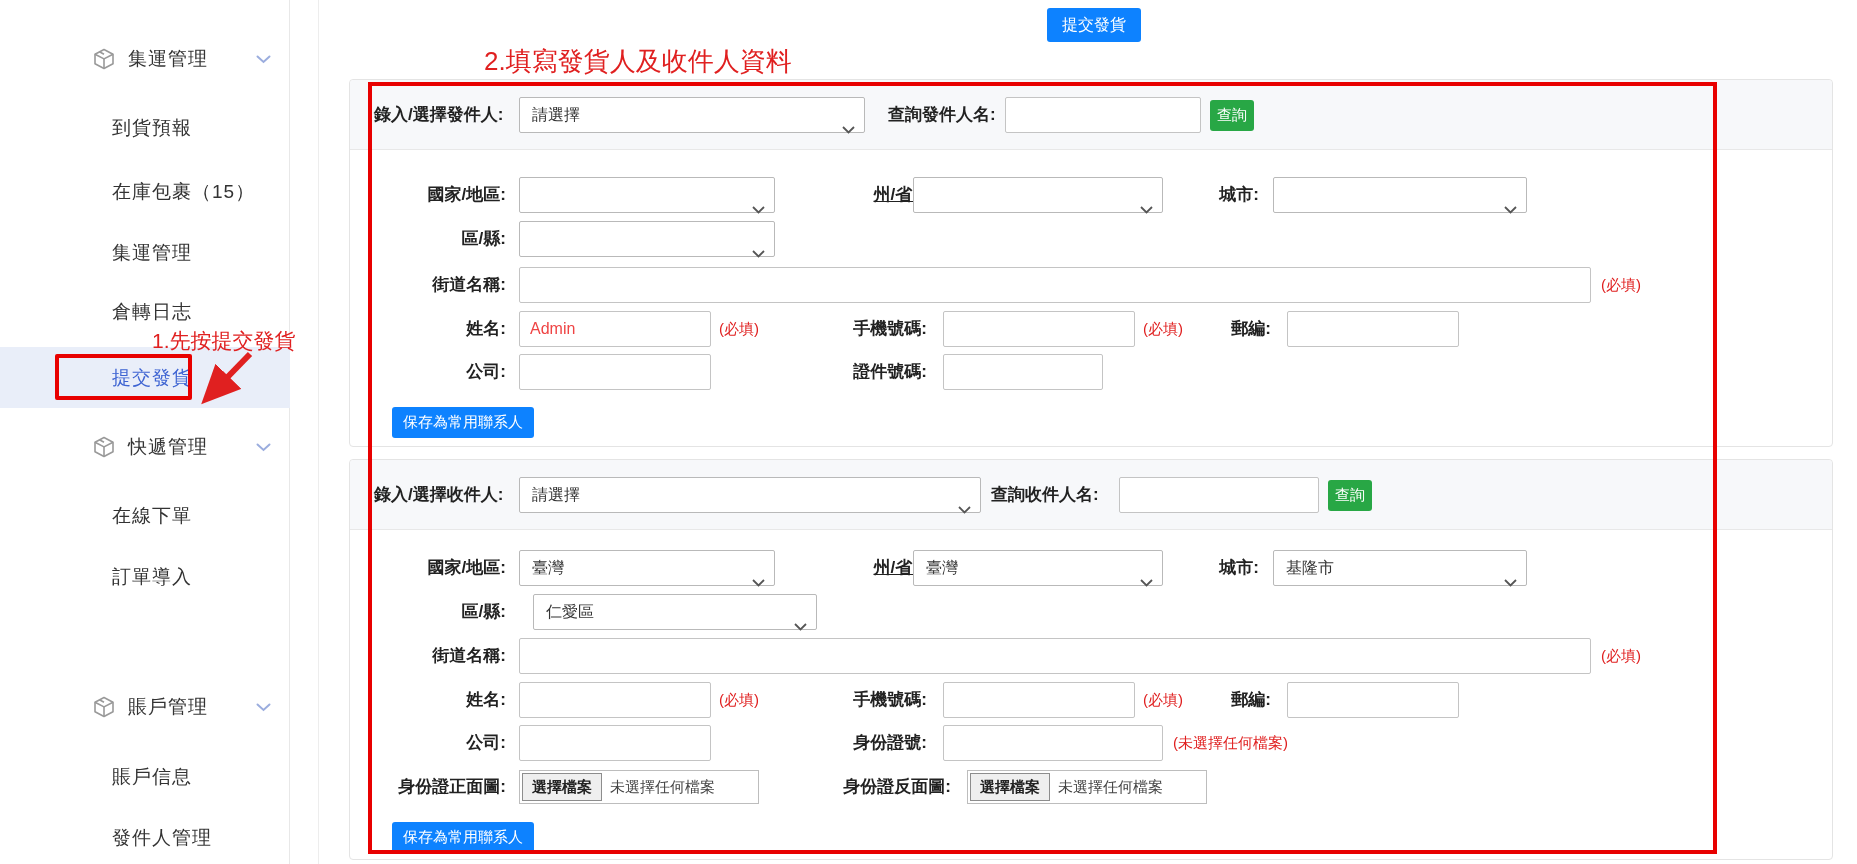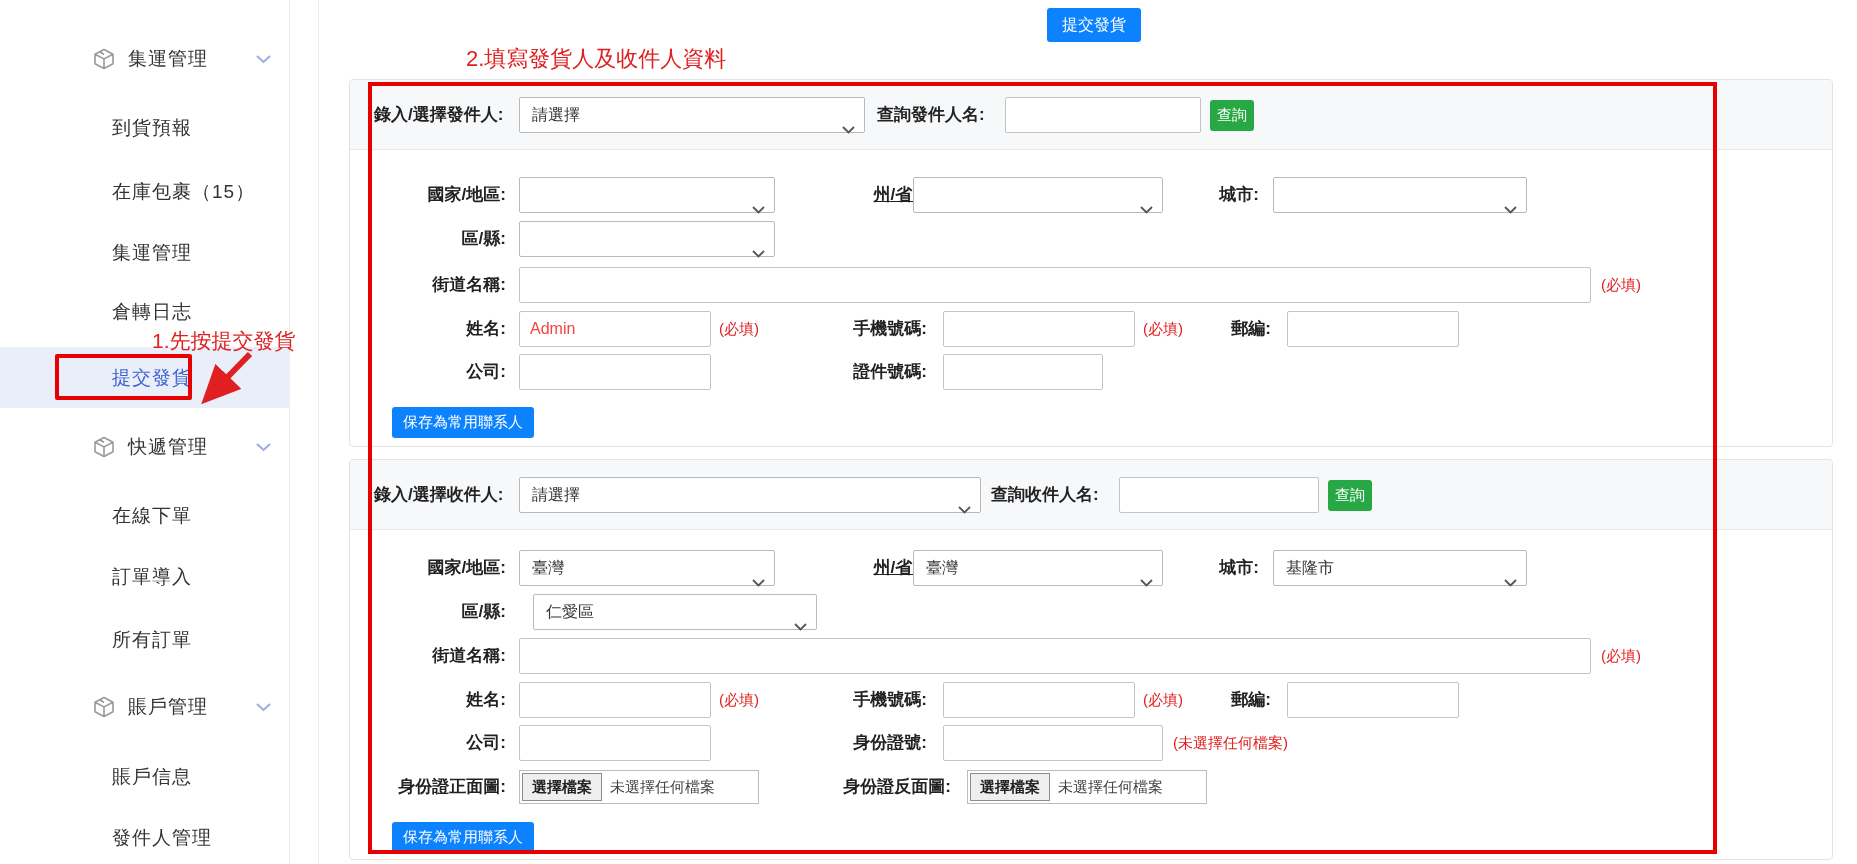--- a/index.html
+++ b/index.html
@@ -19,21 +19,21 @@
   .side-row.active .side-label { color:#3d63d2; }
   .group .chev-down { margin-left:36px; }
   .box-icon svg { display:block; }
   
   .red-box-sidebar { position:absolute; left:55px; top:354px; width:137px; height:46px; border:4px solid #e80000; border-radius:2px; z-index:10; pointer-events:none; }
   .annotation-1 { position:absolute; left:152px; top:327px; font-size:21px; color:#e02020; white-space:nowrap; z-index:11; }
   .arrow-1 { position:absolute; left:195px; top:346px; z-index:11; pointer-events:none; }
   
   .btn { display:flex; align-items:center; justify-content:center; color:#fff; border:none; cursor:pointer; border-radius:3px; }
   .btn-submit-top { position:absolute; left:1047px; top:8px; width:94px; height:34px; background:#0d82ff; font-size:16px; }
-  .annotation-2 { position:absolute; left:466px; top:44px; font-size:22px; color:#e02020; white-space:nowrap; z-index:11; }
+  .annotation-2 { position:absolute; left:484px; top:44px; font-size:26px; color:#e02020; white-space:nowrap; z-index:11; }
   .panel { position:absolute; left:349px; width:1484px; background:#fff; border:1px solid #e4e4e4; border-radius:4px; }
   #panel-sender { top:79px; height:368px; }
   #panel-recipient { top:459px; height:401px; }
   .querybar { position:absolute; left:0; top:0; width:100%; height:70px; background:#f7f8fa; border-bottom:1px solid #e8e8e8; border-radius:4px 4px 0 0; }
   .qlabel { position:absolute; top:17px; height:36px; line-height:36px; font-size:17px; font-weight:700; color:#222; white-space:nowrap; }
   .sel { position:absolute; background:#fff; border:1px solid #b9b9b9; border-radius:2px; height:36px; line-height:34px; font-size:16px; color:#333; padding:0 28px 0 12px; cursor:pointer; }
   .sel .chev { position:absolute; right:9px; top:14px; }
   .querybar .sel { top:17px; }
   .tinput { position:absolute; height:36px; background:#fff; border:1px solid #c4c4c4; border-radius:2px; font-size:16px; color:#555; padding:0 10px; }
   .querybar .tinput { top:17px; }
@@ -104,23 +104,20 @@
           <polyline points="1.5,1.5 7.5,7 13.5,1.5"></polyline>
         </svg></span>
   </div>
 
   <div class="side-row item" style="top:555px">
       <span class="side-label">訂單導入</span>
     </div>
   <div class="side-row item" style="top:494px">
       <span class="side-label">在線下單</span>
     </div>
-  <div class="side-row item" style="top:618px">
-      <span class="side-label">所有訂單</span>
-    </div>
 
   <div class="side-row group" style="top:685px">
     <span class="box-icon">
       <svg width="24" height="24" viewBox="0 0 24 24" fill="none" stroke="#999" stroke-width="1.6" stroke-linejoin="round">
           <path d="M12 2.5 L21 7.2 V16.8 L12 21.5 L3 16.8 V7.2 Z"></path>
           <path d="M3 7.2 L12 11.9 L21 7.2"></path>
           <path d="M12 11.9 V21.5"></path>
           <path d="M7.5 4.8 l4.5 2.4"></path>
         </svg>
     </span>
@@ -156,21 +153,21 @@
 
 <div class="panel" id="panel-sender">
   <div class="querybar">
     <span class="qlabel" style="left:24px">錄入/選擇發件人:</span>
     <div class="sel" style="left:169px; width:346px">
       <span>請選擇</span>
       <span class="chev"><svg width="13" height="8" viewBox="0 0 13 8" fill="none" stroke="#555" stroke-width="1.8">
             <polyline points="1,1 6.5,6.5 12,1"></polyline>
           </svg></span>
     </div>
-    <span class="qlabel" style="left:527px">查詢發件人名:</span>
+    <span class="qlabel" style="left:538px">查詢發件人名:</span>
     <input class="tinput" style="left: 655px; width: 196px;">
     <button class="btn btn-green" style="left:860px">查詢</button>
   </div>
 
   <div class="frow" style="top:96px">
     <span class="flabel c1">國家/地區:</span>
     <div class="sel" style="left:169px; width:256px">
       <span></span>
       <span class="chev"><svg width="13" height="8" viewBox="0 0 13 8" fill="none" stroke="#555" stroke-width="1.8">
             <polyline points="1,1 6.5,6.5 12,1"></polyline>

